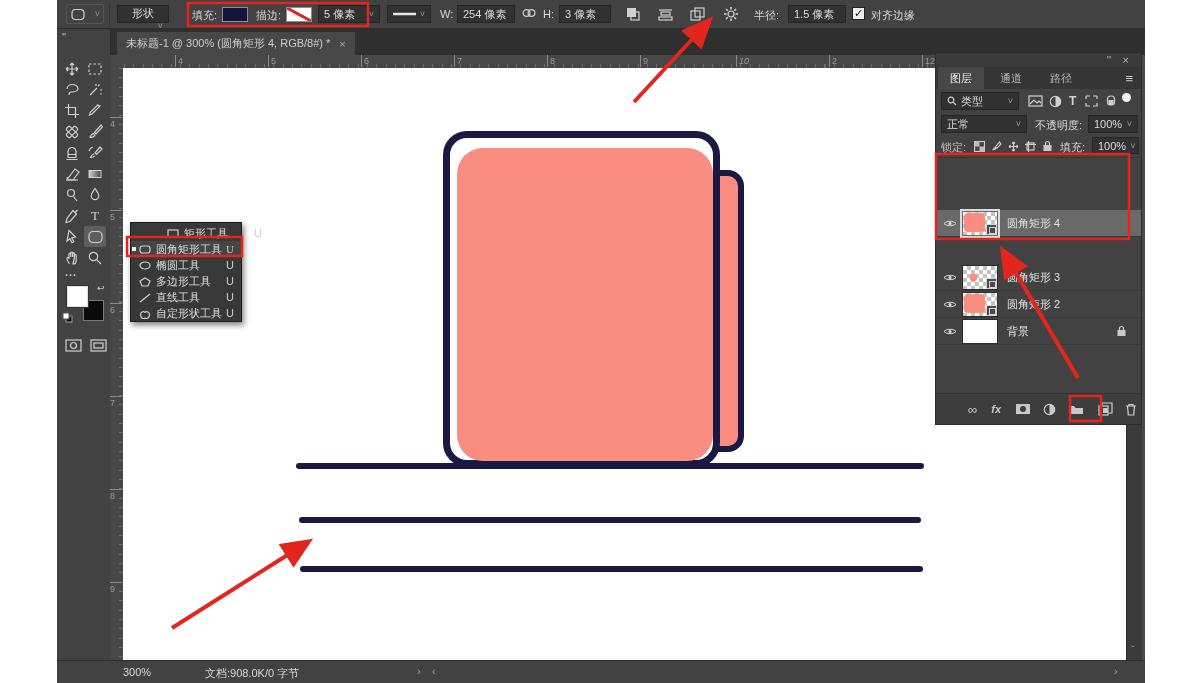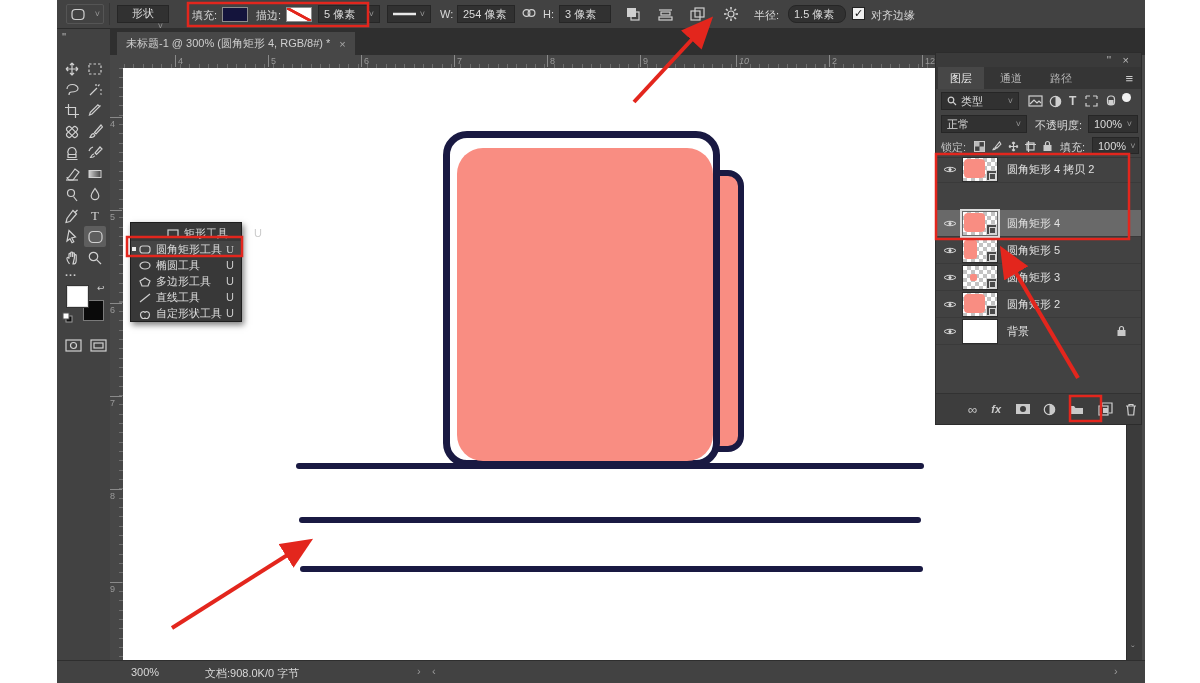--- a/index.html
+++ b/index.html
@@ -119,21 +119,21 @@
             <line x1="1" y1="8" x2="3.5" y2="8"></line>
             <line x1="12.5" y1="8" x2="15" y2="8"></line>
             <line x1="3" y1="3" x2="4.8" y2="4.8"></line>
             <line x1="11.2" y1="11.2" x2="13" y2="13"></line>
             <line x1="13" y1="3" x2="11.2" y2="4.8"></line>
             <line x1="4.8" y1="11.2" x2="3" y2="13"></line>
           </g>
         </svg>
       </span>
     <span class="abs txt" style="left:697px;top:8px;">半径:</span>
-    <div class="abs box" style="left:731px;top:5px;width:58px;border-radius:8px;">
+    <div class="abs box" style="left:731px;top:5px;width:58px;">
         <span class="txt">1.5 像素</span>
       </div>
     <div class="abs" style="left:795px;top:7px;width:13px;height:13px;background:#f0f0f0;border:1px solid #222;box-sizing:border-box;color:#111;font-size:11px;line-height:11px;text-align:center;font-weight:bold;">✓</div>
     <span class="abs txt" style="left:814px;top:8px;">对齐边缘</span>
   </div>
 
   <div class="abs bar" style="left:57px;top:29px;width:53px;height:631px;border-right:1px solid #383838;">
     <span class="abs" style="left:5px;top:2px;color:#bbb;">''</span>
 
     <div class="toolcell" style="left:4px;top:29px;">
@@ -474,58 +474,32 @@
             <path d="M3.5 5V3.5a2 2 0 0 1 4 0V5" class="ic" stroke-width="1.2"></path>
           </svg>
         </span>
       <span class="abs txt" style="left:124px;top:3px;">填充:</span>
       <div class="abs box" style="left:156px;top:0px;width:47px;height:17px;">
         <span>100%</span>
         <span class="chev">˅</span>
       </div>
     </div>
 
-    <div class="lrow" style="top:103px;">
-      <span class="eye">
-          <svg width="14" height="9">
-            <path d="M1 4.5C3.2 1.6 10.8 1.6 13 4.5 10.8 7.4 3.2 7.4 1 4.5z" fill="none" stroke="#ddd"></path>
-            <circle cx="7" cy="4.5" r="1.6" fill="#ddd"></circle>
-          </svg>
-        </span>
-      <span class="thumb">
-          <span class="glyph g-big"></span>
-          <span class="badge"></span>
-        </span>
-      <span class="lname">圆角矩形 4 拷贝 2</span>
-    </div>
     <div class="lrow sel" style="top:157px;">
       <span class="eye">
           <svg width="14" height="9">
             <path d="M1 4.5C3.2 1.6 10.8 1.6 13 4.5 10.8 7.4 3.2 7.4 1 4.5z" fill="none" stroke="#ddd"></path>
             <circle cx="7" cy="4.5" r="1.6" fill="#ddd"></circle>
           </svg>
         </span>
       <span class="thumb selthumb">
           <span class="glyph g-big"></span>
           <span class="badge"></span>
         </span>
       <span class="lname">圆角矩形 4</span>
-    </div>
-    <div class="lrow" style="top:184px;">
-      <span class="eye">
-          <svg width="14" height="9">
-            <path d="M1 4.5C3.2 1.6 10.8 1.6 13 4.5 10.8 7.4 3.2 7.4 1 4.5z" fill="none" stroke="#ddd"></path>
-            <circle cx="7" cy="4.5" r="1.6" fill="#ddd"></circle>
-          </svg>
-        </span>
-      <span class="thumb">
-          <span class="glyph g-half"></span>
-          <span class="badge"></span>
-        </span>
-      <span class="lname">圆角矩形 5</span>
     </div>
     <div class="lrow" style="top:211px;">
       <span class="eye">
           <svg width="14" height="9">
             <path d="M1 4.5C3.2 1.6 10.8 1.6 13 4.5 10.8 7.4 3.2 7.4 1 4.5z" fill="none" stroke="#ddd"></path>
             <circle cx="7" cy="4.5" r="1.6" fill="#ddd"></circle>
           </svg>
         </span>
       <span class="thumb">
           <span class="glyph g-dot"></span>
@@ -592,21 +566,21 @@
         </span>
       <span style="margin-left:12px;">
           <svg width="12" height="13">
             <path d="M1 3h10M4 3V1.5h4V3M2.5 3l.8 9h5.4l.8-9" class="ic" stroke-width="1"></path>
           </svg>
         </span>
     </div>
   </div>
 
   <div class="abs bar" style="left:57px;top:660px;width:1088px;height:23px;border-top:1px solid #2e2e2e;">
-    <span class="abs txt" style="left:74px;top:5px;color:#d8d8d8;">300%</span>
+    <span class="abs txt" style="left:66px;top:5px;color:#d8d8d8;">300%</span>
     <span class="abs txt" style="left:148px;top:5px;color:#d8d8d8;">文档:908.0K/0 字节</span>
     <span class="abs" style="left:360px;top:4px;color:#9a9a9a;">›</span>
     <span class="abs" style="left:375px;top:4px;color:#9a9a9a;">‹</span>
     <span class="abs" style="left:1057px;top:4px;color:#9a9a9a;">›</span>
   </div>
 
   <svg class="abs" width="1200" height="683" style="left:0;top:0;z-index:50;pointer-events:none;">
     <defs>
       <marker id="ah" markerWidth="9" markerHeight="8" refX="6.5" refY="3.5" orient="auto">
         <path d="M0 0L8 3.5L0 7z" fill="#e3261d"></path>

